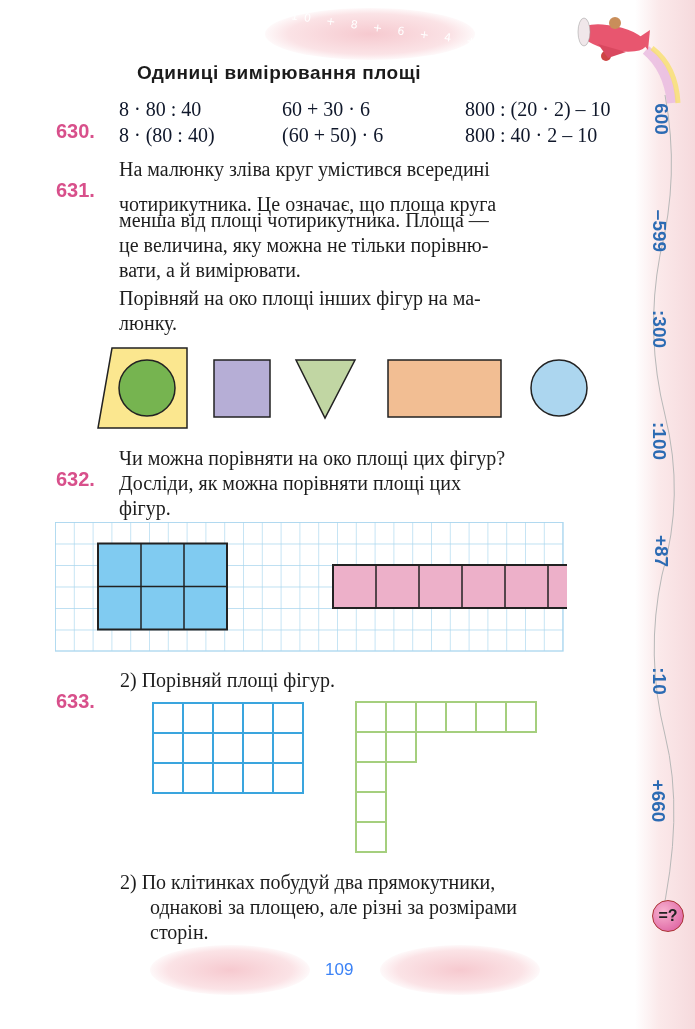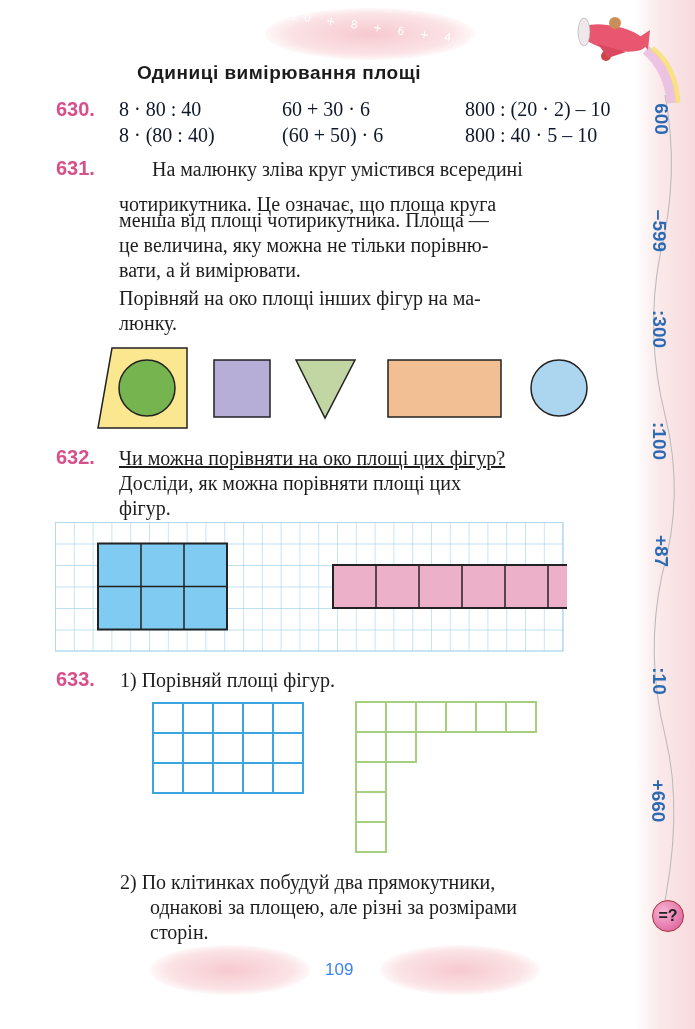--- a/index.html
+++ b/index.html
@@ -2,21 +2,21 @@
 <html><head>
 <meta charset="utf-8">
 <style>
   html,body{margin:0;padding:0;}
   body{width:695px;height:1029px;position:relative;overflow:hidden;background:#fff;font-family:"DejaVu Serif",serif;color:#1a1a1a;}
   .side{position:absolute;right:0;top:0;width:60px;height:1029px;background:linear-gradient(to right,#fff 0%,#fbe9ea 40%,#f6dadd 100%);}
   .cloud{position:absolute;border-radius:50%;background:radial-gradient(ellipse at center,#f6c9cf 0%,#fbe3e6 55%,rgba(255,255,255,0) 75%);}
   .cloud-nums{position:absolute;left:290px;top:26px;font-family:"DejaVu Sans",sans-serif;font-size:11px;color:#fff;letter-spacing:6px;transform:rotate(8deg);}
   .plane{position:absolute;left:568px;top:8px;}
   .title{position:absolute;left:0;width:558px;top:62px;text-align:center;font-family:"Liberation Sans",sans-serif;font-weight:bold;font-size:19px;letter-spacing:0.5px;color:#1b1b1b;}
-  .num{position:absolute;font-family:"Liberation Sans",sans-serif;font-weight:bold;color:#d8508b;font-size:20px;}
+  .num{position:absolute;font-family:"Liberation Sans",sans-serif;font-weight:bold;color:#d8508b;font-size:20px;margin-top:22px;}
   .txt{position:absolute;font-family:"Liberation Serif",serif;font-size:20px;line-height:24px;color:#1d1d1d;text-align:justify;}
   .expr{position:absolute;font-family:"Liberation Serif",serif;font-size:20px;color:#0f172a;white-space:nowrap;}
   .side-label{position:absolute;font-family:"Liberation Sans",sans-serif;font-weight:bold;font-size:19px;color:#2c6bb3;transform:rotate(90deg);transform-origin:center;white-space:nowrap;}
   .qbadge{position:absolute;left:652px;top:900px;width:30px;height:30px;border-radius:50%;background:radial-gradient(circle at 35% 35%,#f8b3d0,#d9559a);border:1px solid #a33;color:#222;font-family:"Liberation Sans",sans-serif;font-weight:bold;font-size:16px;text-align:center;line-height:30px;}
   .pagenum{position:absolute;left:325px;top:960px;font-family:"Liberation Sans",sans-serif;font-size:17px;color:#3b82f6;}
 </style>
 </head>
 <body>
 
 <div class="side"></div>
@@ -48,42 +48,42 @@
 <div class="side-label" style="left:645px;top:670px;">:10</div>
 <div class="side-label" style="left:637px;top:790px;">+660</div>
 <div class="qbadge">=?</div>
 
 <div class="num" style="left:56px;top:98px;">630.</div>
 <div class="expr" style="left:119px;top:98px;">8 · 80 : 40</div>
 <div class="expr" style="left:282px;top:98px;">60 + 30 · 6</div>
 <div class="expr" style="left:465px;top:98px;">800 : (20 · 2) – 10</div>
 <div class="expr" style="left:119px;top:124px;">8 · (80 : 40)</div>
 <div class="expr" style="left:282px;top:124px;">(60 + 50) · 6</div>
-<div class="expr" style="left:465px;top:124px;">800 : 40 · 5 – 10</div>
+<div class="expr" style="left:465px;top:124px;">800 : 40 · 2 – 10</div>
 
 <div class="num" style="left:56px;top:157px;">631.</div>
-<div class="txt" style="left:119px;top:157px;margin-left:33px;">На малюнку зліва круг умістився всередині</div>
+<div class="txt" style="left:119px;top:157px;">На малюнку зліва круг умістився всередині</div>
 <div class="txt" style="left:119px;top:192px;">чотирикутника. Це означає, що площа круга</div>
 <div class="txt" style="left:119px;top:208px;">менша від площі чотирикутника. Площа —</div>
 <div class="txt" style="left:119px;top:233px;font-family:Liberation Serif, serif;">це величина, яку можна не тільки порівню-</div>
 <div class="txt" style="left:119px;top:258px;">вати, а й вимірювати.</div>
 <div class="txt" style="left:119px;top:286px;">Порівняй на око площі інших фігур на ма-</div>
 <div class="txt" style="left:119px;top:311px;">люнку.</div>
 
 <svg style="position:absolute;left:90px;top:340px;" width="540" height="90">
   <polygon points="22,8 97,8 97,88 8,88" fill="#fbe78f" stroke="#222" stroke-width="1.5"></polygon>
   <circle cx="57" cy="48" r="28" fill="#76b450" stroke="#222" stroke-width="1.5"></circle>
   <rect x="124" y="20" width="56" height="57" fill="#b6aed6" stroke="#222" stroke-width="1.5"></rect>
   <polygon points="206,20 265,20 235,78" fill="#c1d6a3" stroke="#222" stroke-width="1.5"></polygon>
   <rect x="298" y="20" width="113" height="57" fill="#f2be93" stroke="#222" stroke-width="1.5"></rect>
   <circle cx="469" cy="48" r="28" fill="#acd6ef" stroke="#222" stroke-width="1.5"></circle>
 </svg>
 
 <div class="num" style="left:56px;top:446px;">632.</div>
-<div class="txt" style="left:119px;top:446px;text-decoration:underline;">Чи можна порівняти на око площі цих фігур?</div>
+<div class="txt" style="left:119px;top:446px;">Чи можна порівняти на око площі цих фігур?</div>
 <div class="txt" style="left:119px;top:471px;">Досліди, як можна порівняти площі цих</div>
 <div class="txt" style="left:119px;top:496px;">фігур.</div>
 
 <svg style="position:absolute;left:55px;top:522px;" width="512" height="132">
   <defs>
     <pattern id="g" width="18.8" height="21.5" patternUnits="userSpaceOnUse">
       <path d="M18.8 0 L0 0 0 21.5" fill="none" stroke="#a9d6ee" stroke-width="1.3"></path>
     </pattern>
   </defs>
   <rect x="0" y="0" width="508" height="129" fill="url(#g)" stroke="#a9d6ee" stroke-width="1.3"></rect>
@@ -97,21 +97,21 @@
     <rect x="278" y="43" width="257" height="43" fill="#edb0c9" stroke="#222" stroke-width="2"></rect>
     <line x1="321" y1="43" x2="321" y2="86" stroke="#222" stroke-width="1.5"></line>
     <line x1="364" y1="43" x2="364" y2="86" stroke="#222" stroke-width="1.5"></line>
     <line x1="407" y1="43" x2="407" y2="86" stroke="#222" stroke-width="1.5"></line>
     <line x1="450" y1="43" x2="450" y2="86" stroke="#222" stroke-width="1.5"></line>
     <line x1="493" y1="43" x2="493" y2="86" stroke="#222" stroke-width="1.5"></line>
   </g>
 </svg>
 
 <div class="num" style="left:56px;top:668px;">633.</div>
-<div class="txt" style="left:120px;top:668px;">1) Порівняй площі фігур.</div>
+<div class="txt" style="left:120px;top:668px;">2) Порівняй площі фігур.</div>
 
 <svg style="position:absolute;left:152px;top:702px;" width="156" height="95">
   <g stroke="#3aa5de" stroke-width="2" fill="none">
     <rect x="1" y="1" width="150" height="90"></rect>
     <line x1="31" y1="1" x2="31" y2="91"></line>
       <line x1="61" y1="1" x2="61" y2="91"></line>
     <line x1="91" y1="1" x2="91" y2="91"></line>
       <line x1="121" y1="1" x2="121" y2="91"></line>
     <line x1="1" y1="31" x2="151" y2="31"></line>
       <line x1="1" y1="61" x2="151" y2="61"></line>

